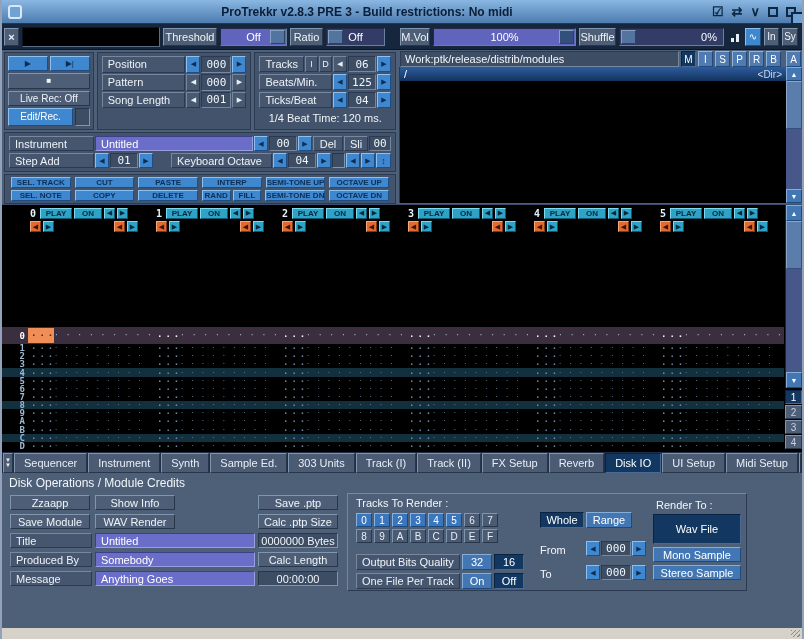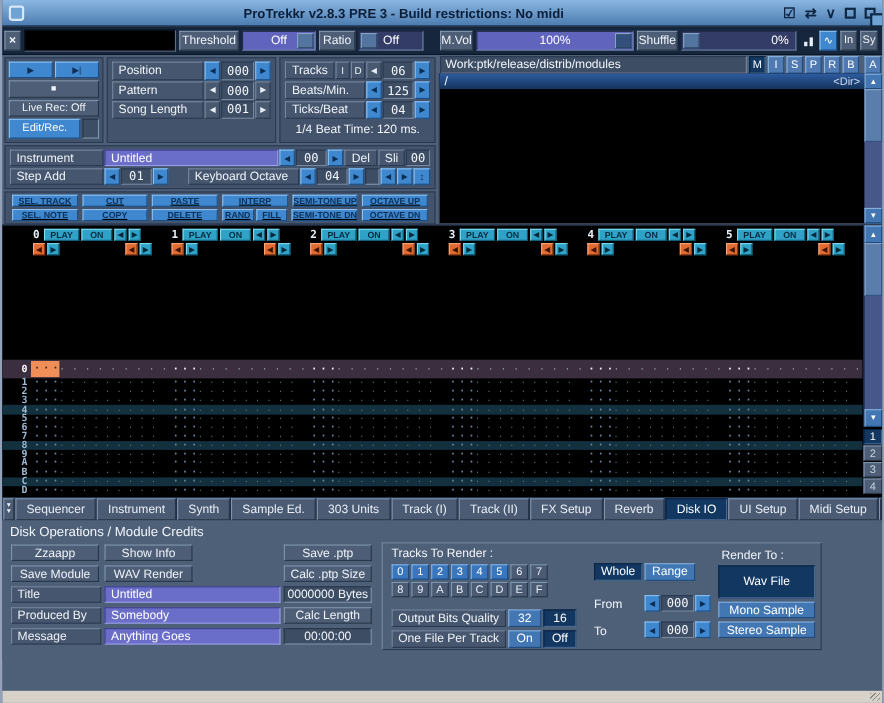--- a/index.html
+++ b/index.html
@@ -72,21 +72,21 @@
   .tempo-panel{ flex:1; padding:3px 4px; display:grid; grid-template-rows:1fr 1fr 1fr 1fr; gap:2px; }
   .tiny{ width:13px; height:auto; font-size:9px; }
   .beat-time{ color:#eef3f8; font-size:11px; display:flex; align-items:center; justify-content:center; white-space:nowrap; }
 
   .instr-panel{ position:absolute; top:82px; left:2px; width:392px; height:40px; padding:3px 4px;
     display:grid; grid-template-rows:1fr 1fr; gap:2px; }
   .irow{ display:flex; gap:1px; align-items:stretch; }
   .irow .flabel{ height:auto; } .irow .arr{ height:auto; } .irow .val{ height:auto; } .irow .purple{ height:auto; }
 
   .ops-panel{ position:absolute; top:124px; left:2px; width:392px; height:30px; padding:2px 6px;
-    display:grid; grid-template-rows:1fr 1fr; gap:2px;text-decoration:underline; }
+    display:grid; grid-template-rows:1fr 1fr; gap:2px; }
   .ops-row{ display:grid; grid-template-columns:repeat(6,1fr); gap:4px; }
   .opbtn{ background:#3f87cf; border:1px solid; border-color:#8cc0ee #1d4d82 #1d4d82 #8cc0ee;
     color:#0b2f55; font-size:8px; font-weight:bold; display:flex; align-items:center;
     justify-content:center; white-space:nowrap; }
   .randfill{ display:flex; gap:2px; } .randfill .opbtn{ flex:1; }
 
   
   .browser{ position:absolute; left:397px; right:0; top:0; height:153px; display:flex; flex-direction:column; }
   .path-row{ display:flex; gap:2px; height:17px; padding:1px 1px 0 1px; }
   .path{ flex:1; background:#3d4d64; border:1px solid; border-color:#2b3a50 #76879e #76879e #2b3a50;

